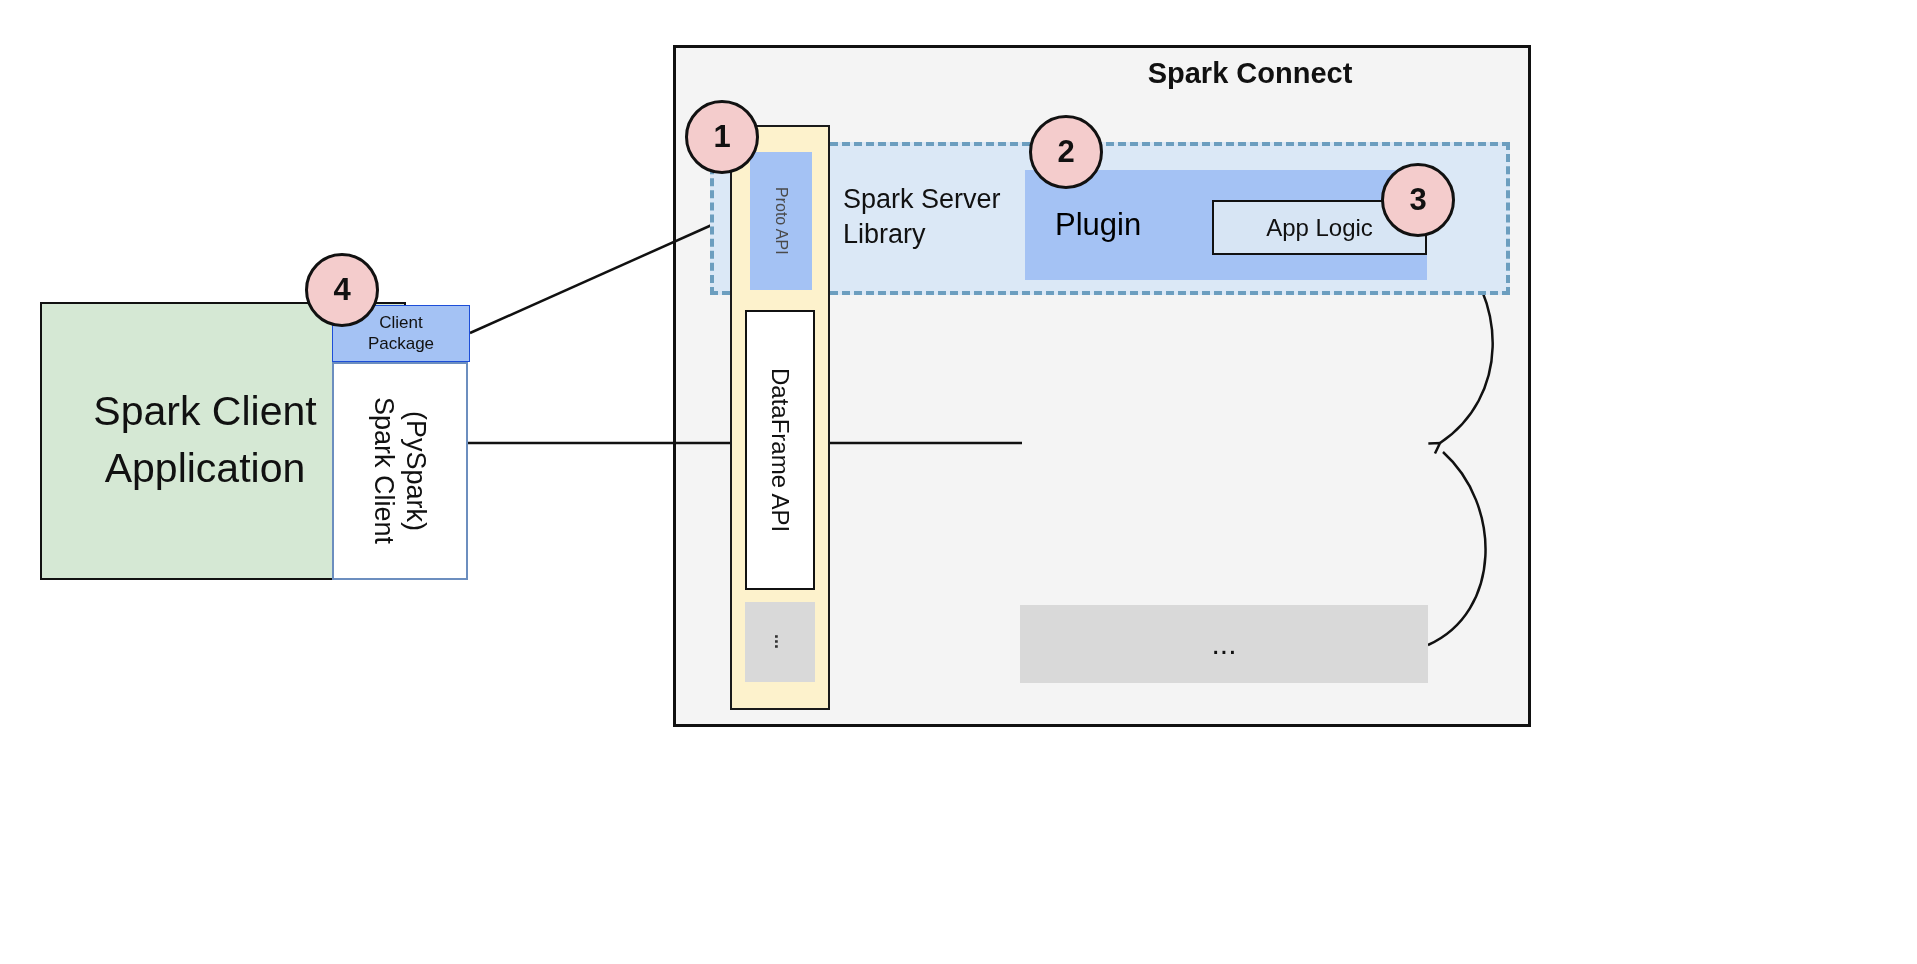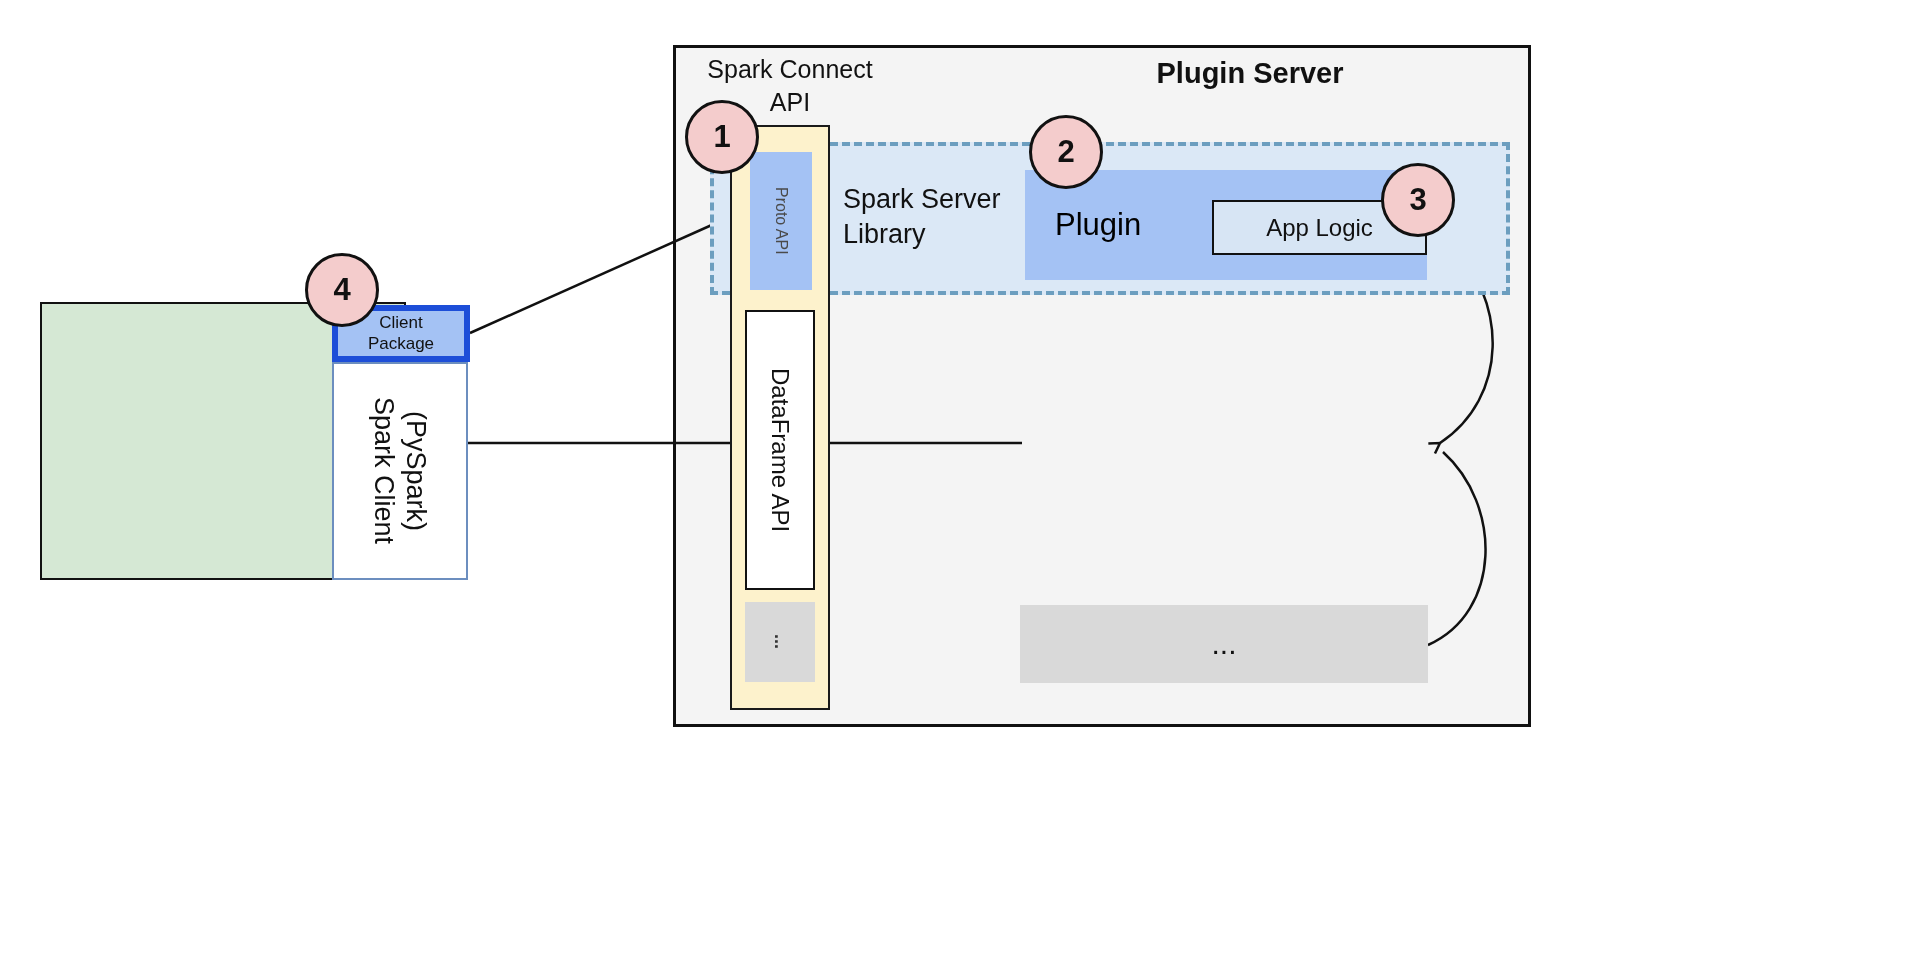--- a/index.html
+++ b/index.html
@@ -38,21 +38,21 @@
 
   
   .core-box{left:1020px;top:370px;width:408px;height:145px;background:#ffffff;z-index:3;}
   .core-label{font-size:40px;}
   .more-box{left:1020px;top:605px;width:408px;height:78px;background:#d9d9d9;z-index:3;}
   .more-label{font-size:30px;}
 
   
   .client-app-box{left:40px;top:302px;width:366px;height:278px;background:#d5e8d4;border:2.5px solid #111;z-index:2;}
   .client-app-label{left:45px;top:383px;width:320px;text-align:center;font-size:41px;line-height:1.4;z-index:3;}
-  .package-box{left:332px;top:305px;width:138px;height:57px;background:#a4c2f4;border:6px solid #1d4ed8;z-index:3;}
+  .package-box{left:332px;top:305px;width:138px;height:57px;background:#a4c2f4;border:1px solid #1d4ed8;z-index:3;}
   .package-label{font-size:17px;line-height:1.2;width:100px;text-align:center;}
   .pyspark-box{left:332px;top:362px;width:136px;height:218px;background:#ffffff;border:2px solid #6c8ebf;z-index:3;}
   .pyspark-label{font-size:27px;line-height:1.2;height:200px;}
 
   
   .badge{width:74px;height:74px;border-radius:50%;background:#f4cccc;border:3px solid #111;z-index:6;
          font-size:31px;font-weight:bold;}
   .badge1{left:685px;top:100px;}
   .badge2{left:1029px;top:115px;}
   .badge3{left:1381px;top:163px;}
@@ -71,22 +71,21 @@
         <path d="M 14 2 L 4 8 L 14 14" fill="none" stroke="#111" stroke-width="2.5"></path>
       </marker>
     </defs>
     <line x1="470" y1="333" x2="714" y2="224" stroke="#111" stroke-width="2.5"></line>
     <line x1="467" y1="443" x2="1022" y2="443" stroke="#111" stroke-width="2.5"></line>
     <path d="M 1447 240 C 1510 300 1508 398 1440 443" fill="none" stroke="#111" stroke-width="2.5" marker-end="url(#arrow-open)"></path>
     <path d="M 1428 645 C 1502 612 1502 505 1443 452" fill="none" stroke="#111" stroke-width="2.5"></path>
   </svg>
 
   <div class="abs server-box"></div>
-  <div class="abs server-title">Plugin Server</div>
-  <div class="abs connect-api-label">Spark Connect API</div>
+  <div class="abs server-title">Spark Connect</div>
 
   <div class="abs dashed-area"></div>
   <div class="abs library-label">Spark Server Library</div>
 
   <div class="abs yellow-col"></div>
   <div class="abs center proto-box">
     <div class="vtext proto-label">Proto API</div>
   </div>
   <div class="abs center dataframe-box">
     <div class="vtext-rl dataframe-label">DataFrame API</div>
@@ -100,20 +99,21 @@
   </div>
   <div class="abs center applogic-box">
     <span class="applogic-label">App Logic</span>
   </div>
 
   <div class="abs center more-box">
     <span class="more-label">...</span>
   </div>
 
   <div class="abs client-app-box"></div>
+  <div class="abs client-app-label">Spark Client Application</div>
   <div class="abs center package-box">
     <div class="package-label">Client Package</div>
   </div>
   <div class="abs center pyspark-box">
     <div class="vtext pyspark-label">Spark Client (PySpark)</div>
   </div>
 
   <div class="abs center badge badge1">1</div>
   <div class="abs center badge badge2">2</div>
   <div class="abs center badge badge3">3</div>

